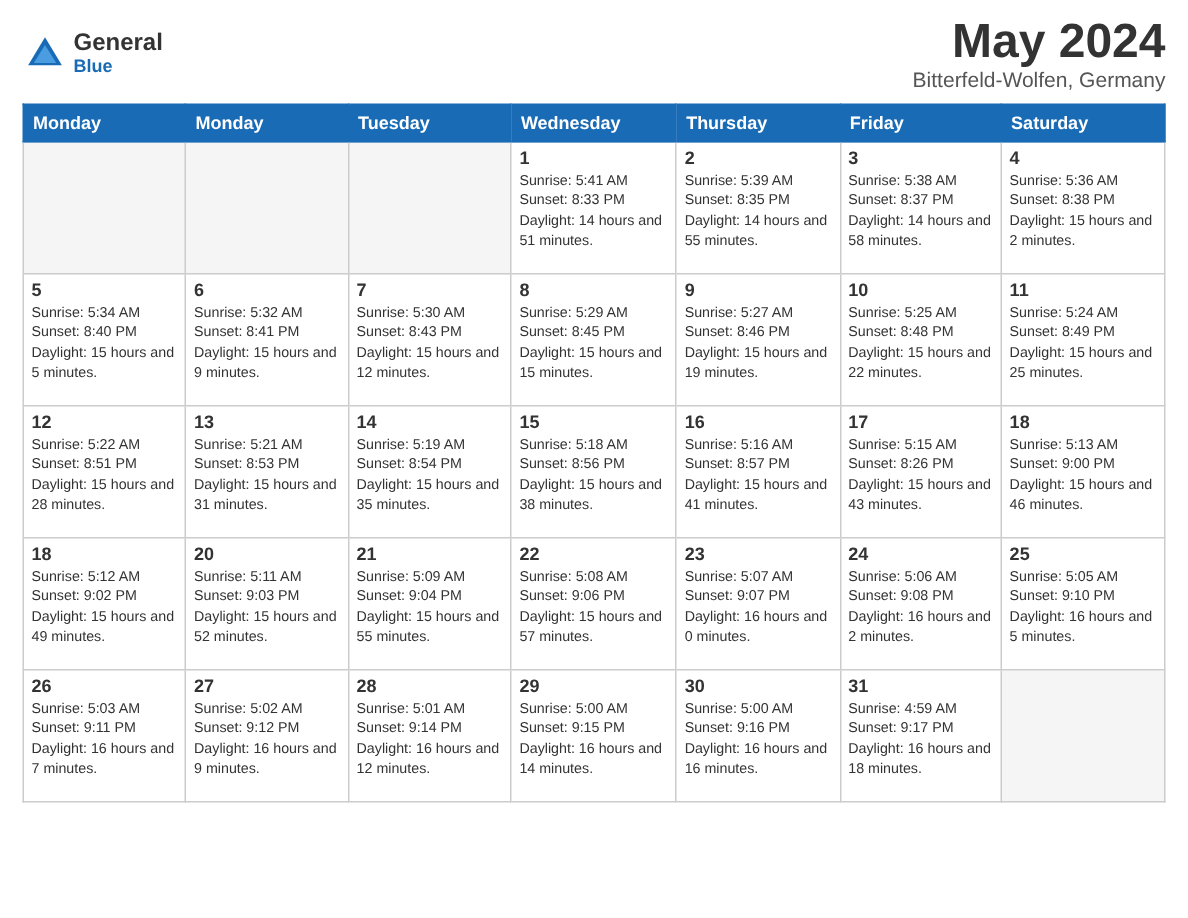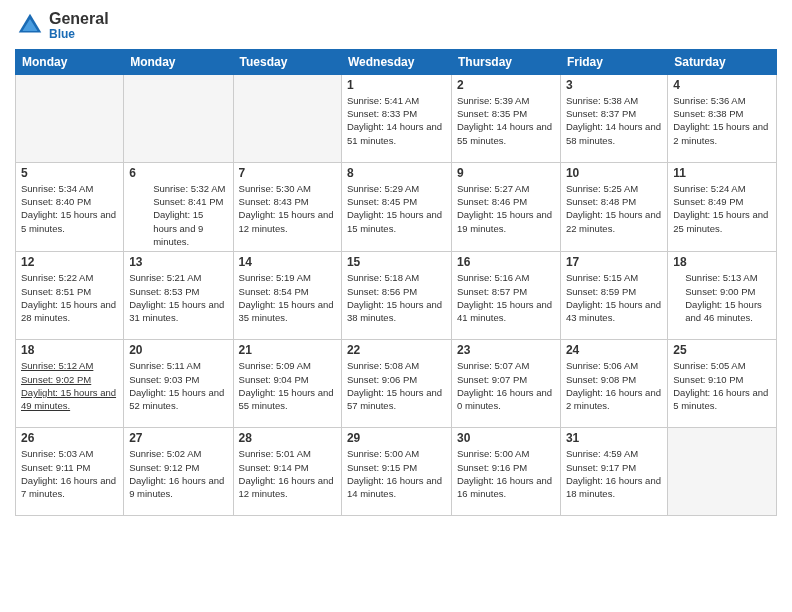--- a/index.html
+++ b/index.html
@@ -95,20 +95,24 @@
   <div class="header">
     <div class="logo">
       <svg class="logo-icon" viewBox="0 0 40 40">
         <polygon points="20,5 35,30 5,30" fill="#1a6bb5"></polygon>
         <polygon points="20,12 30,28 10,28" fill="#4a9de0"></polygon>
       </svg>
       <div class="logo-text">
         <div style="color:#333;font-size:16px;font-weight:bold;">General</div>
         <div style="color:#1a6bb5;font-size:12px;font-weight:bold;">Blue</div>
       </div>
+    </div>
+    <div class="title-block">
+      <div class="month-title">May 2024</div>
+      <div class="location">Bitterfeld-Wolfen, Germany</div>
     </div>
   </div>
 
   <table class="calendar">
     <thead>
       <tr>
         <th>Monday</th>
         <th>Monday</th>
         <th>Tuesday</th>
         <th>Wednesday</th>
@@ -149,21 +153,21 @@
         </tr>
         <tr class="week-row">
           <td>
             <div class="day-number">5</div>
             <div class="day-info" style="white-space: pre-line;">Sunrise: 5:34 AM
 Sunset: 8:40 PM
 Daylight: 15 hours and 5 minutes.</div>
           </td>
           <td>
             <div class="day-number">6</div>
-            <div class="day-info" style="white-space: pre-line; margin-left: 24px;">Sunrise: 5:32 AM
+            <div class="day-info" style="white-space: pre-line;">Sunrise: 5:32 AM
 Sunset: 8:41 PM
 Daylight: 15 hours and 9 minutes.</div>
           </td>
           <td>
             <div class="day-number">7</div>
             <div class="day-info" style="white-space: pre-line;">Sunrise: 5:30 AM
 Sunset: 8:43 PM
 Daylight: 15 hours and 12 minutes.</div>
           </td>
           <td>
@@ -218,34 +222,34 @@
           </td>
           <td>
             <div class="day-number">16</div>
             <div class="day-info" style="white-space: pre-line;">Sunrise: 5:16 AM
 Sunset: 8:57 PM
 Daylight: 15 hours and 41 minutes.</div>
           </td>
           <td>
             <div class="day-number">17</div>
             <div class="day-info" style="white-space: pre-line;">Sunrise: 5:15 AM
-Sunset: 8:59 PM
+Sunset: 8:26 PM
 Daylight: 15 hours and 43 minutes.</div>
           </td>
           <td>
             <div class="day-number">18</div>
-            <div class="day-info" style="white-space: pre-line; margin-left: 12px;">Sunrise: 5:13 AM
+            <div class="day-info" style="white-space: pre-line;">Sunrise: 5:13 AM
 Sunset: 9:00 PM
 Daylight: 15 hours and 46 minutes.</div>
           </td>
         </tr>
         <tr class="week-row">
           <td>
             <div class="day-number">18</div>
-            <div class="day-info" style="white-space: pre-line; text-decoration: underline;">Sunrise: 5:12 AM
+            <div class="day-info" style="white-space: pre-line;">Sunrise: 5:12 AM
 Sunset: 9:02 PM
 Daylight: 15 hours and 49 minutes.</div>
           </td>
           <td>
             <div class="day-number">20</div>
             <div class="day-info" style="white-space: pre-line;">Sunrise: 5:11 AM
 Sunset: 9:03 PM
 Daylight: 15 hours and 52 minutes.</div>
           </td>
           <td>

